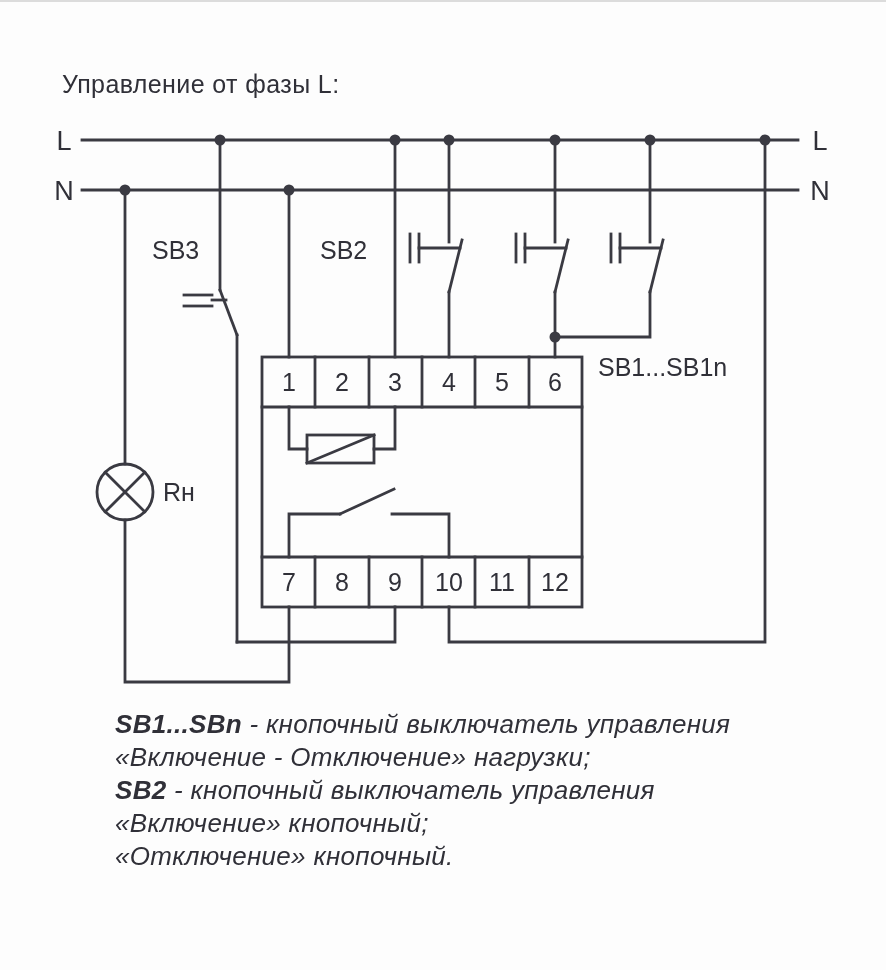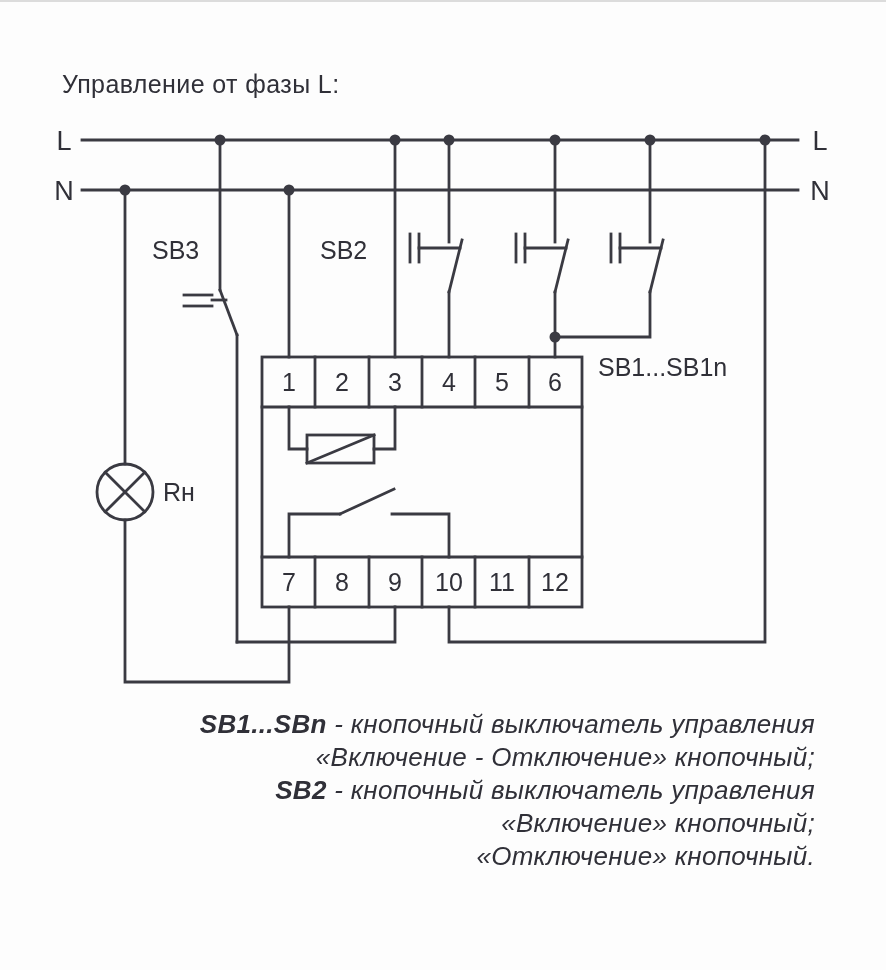--- a/index.html
+++ b/index.html
@@ -20,21 +20,21 @@
   svg.schematic{position:absolute;left:0;top:0;}
   .wire{stroke:var(--line,#3a3a42);stroke-width:2.8;fill:none;stroke-linecap:square;stroke-linejoin:miter;}
   .box{stroke:var(--line,#3a3a42);stroke-width:2.8;fill:none;}
   .dot{fill:var(--line,#3a3a42);stroke:none;}
   text{fill:var(--text,#303038);font-family:"Liberation Sans",sans-serif;}
   .lbl{font-size:25px;}
   .big{font-size:27px;}
   .legend{
     position:absolute;left:115px;top:706px;width:700px;
     font-style:italic;font-size:26px;line-height:33px;
-    color:var(--text,#303038);letter-spacing:0.3px;text-align:right;
+    color:var(--text,#303038);letter-spacing:0.3px;
   }
   .legend .term{font-weight:bold;}
 </style>
 </head>
 <body>
 
 <div class="canvas">
 
   <div class="title">Управление от фазы L:</div>
 
@@ -155,19 +155,19 @@
       <circle class="dot" cx="650" cy="138" r="5.5"></circle>
       <circle class="dot" cx="765" cy="138" r="5.5"></circle>
       <circle class="dot" cx="125" cy="188" r="5.5"></circle>
       <circle class="dot" cx="289" cy="188" r="5.5"></circle>
       <circle class="dot" cx="555" cy="335" r="5.5"></circle>
     </g>
   </svg>
 
   <div class="legend">
     <div class="legend-line"><span class="term">SB1...SBn</span><span> - кнопочный выключатель управления</span></div>
-    <div class="legend-line"><span class="term"></span><span>«Включение - Отключение» кнопочный;</span></div>
+    <div class="legend-line"><span class="term"></span><span>«Включение - Отключение» нагрузки;</span></div>
     <div class="legend-line"><span class="term">SB2</span><span> - кнопочный выключатель управления</span></div>
     <div class="legend-line"><span class="term"></span><span>«Включение» кнопочный;</span></div>
     <div class="legend-line"><span class="term"></span><span>«Отключение» кнопочный.</span></div>
   </div>
 
 </div>
 
 </body></html>

